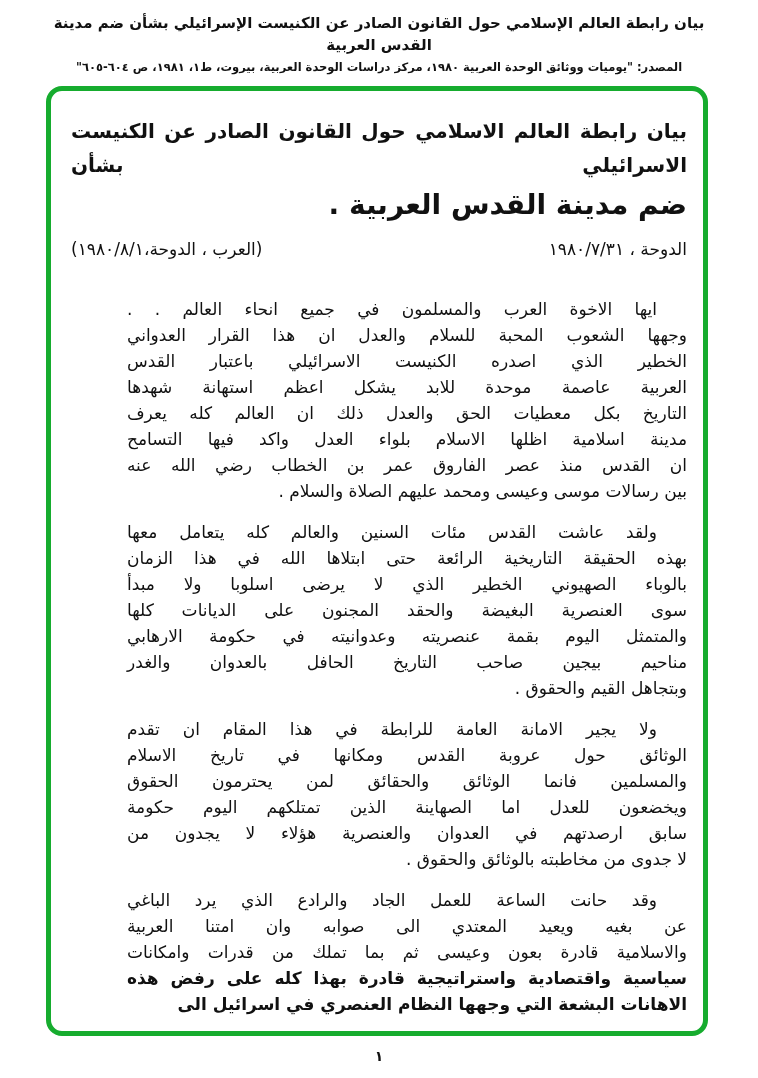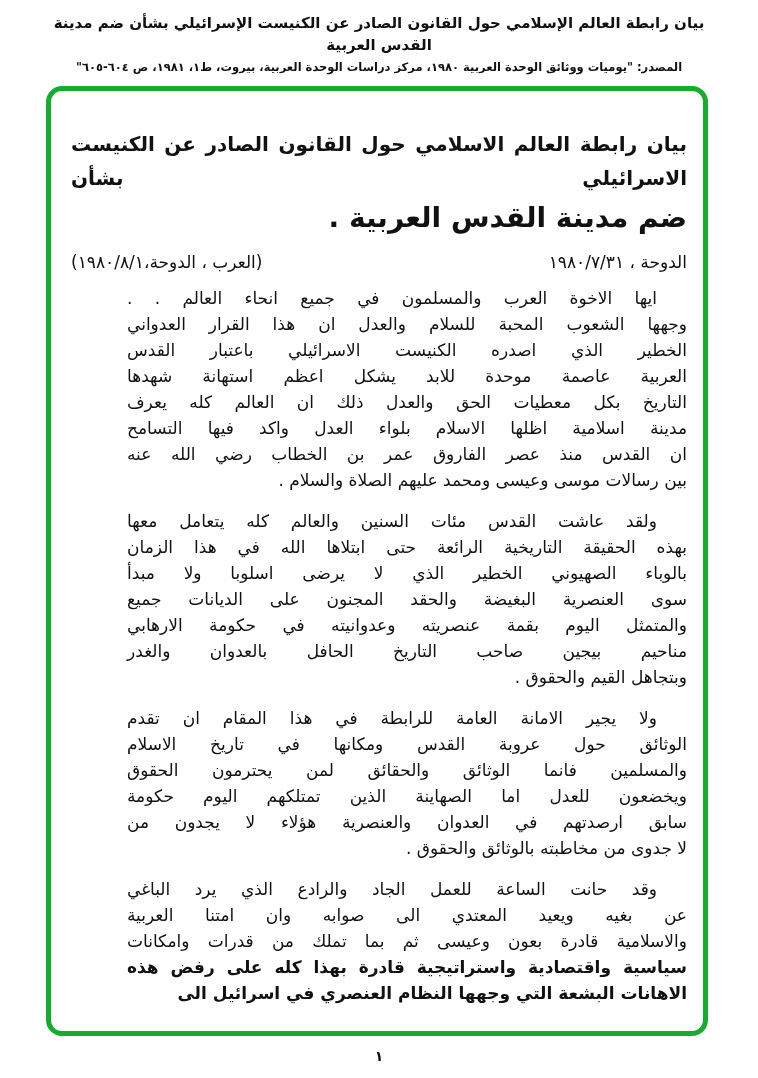--- a/index.html
+++ b/index.html
@@ -22,36 +22,36 @@
   }
   .hdr-source {
     font-size: 11.5px; font-weight: bold; margin-top: 3px;
   }
   .doc-box {
     position: absolute; left: 46px; top: 86px;
     width: 662px; height: 950px;
     border: 5px solid var(--green);
     border-radius: 16px;
     direction: rtl;
-    padding: 36px 16px 0 20px;
+    padding: 23px 16px 0 20px;
   }
   .doc-title .t1 {
     font-size: 20px; font-weight: bold; line-height: 34px;
     text-align: justify; text-align-last: justify;
   }
   .doc-title .t2 {
     font-size: 28px; font-weight: bold; line-height: 34px;
     margin-top: 6px; text-align: right;
   }
   .date-row {
     display: flex; justify-content: space-between; align-items: baseline;
     margin-top: 14px; font-size: 17px; line-height: 26px;
   }
   .body-col {
-    width: 560px; margin-right: 0; margin-left: auto; margin-top: 10px;
+    width: 560px; margin-right: 0; margin-left: auto; margin-top: 34px;
   }
   .para { margin: 0 0 15px 0; }
   .line {
     font-size: 17px; line-height: 26px;
     text-align: justify; text-align-last: justify;
   }
   .line.first { padding-right: 30px; }
   .line.last { text-align-last: right; }
   .line.bold { font-weight: bold; }
   .page-number {
@@ -86,21 +86,21 @@
         <div class="line">العربية عاصمة موحدة للابد يشكل اعظم استهانة شهدها</div>
         <div class="line">التاريخ بكل معطيات الحق والعدل ذلك ان العالم كله يعرف</div>
         <div class="line">مدينة اسلامية اظلها الاسلام بلواء العدل واكد فيها التسامح</div>
         <div class="line">ان القدس منذ عصر الفاروق عمر بن الخطاب رضي الله عنه</div>
         <div class="line last">بين رسالات موسى وعيسى ومحمد عليهم الصلاة والسلام .</div>
       </div>
       <div class="para">
         <div class="line first">ولقد عاشت القدس مئات السنين والعالم كله يتعامل معها</div>
         <div class="line">بهذه الحقيقة التاريخية الرائعة حتى ابتلاها الله في هذا الزمان</div>
         <div class="line">بالوباء الصهيوني الخطير الذي لا يرضى اسلوبا ولا مبدأ</div>
-        <div class="line">سوى العنصرية البغيضة والحقد المجنون على الديانات جميع</div>
+        <div class="line">سوى العنصرية البغيضة والحقد المجنون على الديانات كلها</div>
         <div class="line">والمتمثل اليوم بقمة عنصريته وعدوانيته في حكومة الارهابي</div>
         <div class="line">مناحيم بيجين صاحب التاريخ الحافل بالعدوان والغدر</div>
         <div class="line last">وبتجاهل القيم والحقوق .</div>
       </div>
       <div class="para">
         <div class="line first">ولا يجير الامانة العامة للرابطة في هذا المقام ان تقدم</div>
         <div class="line">الوثائق حول عروبة القدس ومكانها في تاريخ الاسلام</div>
         <div class="line">والمسلمين فانما الوثائق والحقائق لمن يحترمون الحقوق</div>
         <div class="line">ويخضعون للعدل اما الصهاينة الذين تمتلكهم اليوم حكومة</div>
         <div class="line">سابق ارصدتهم في العدوان والعنصرية هؤلاء لا يجدون من</div>

